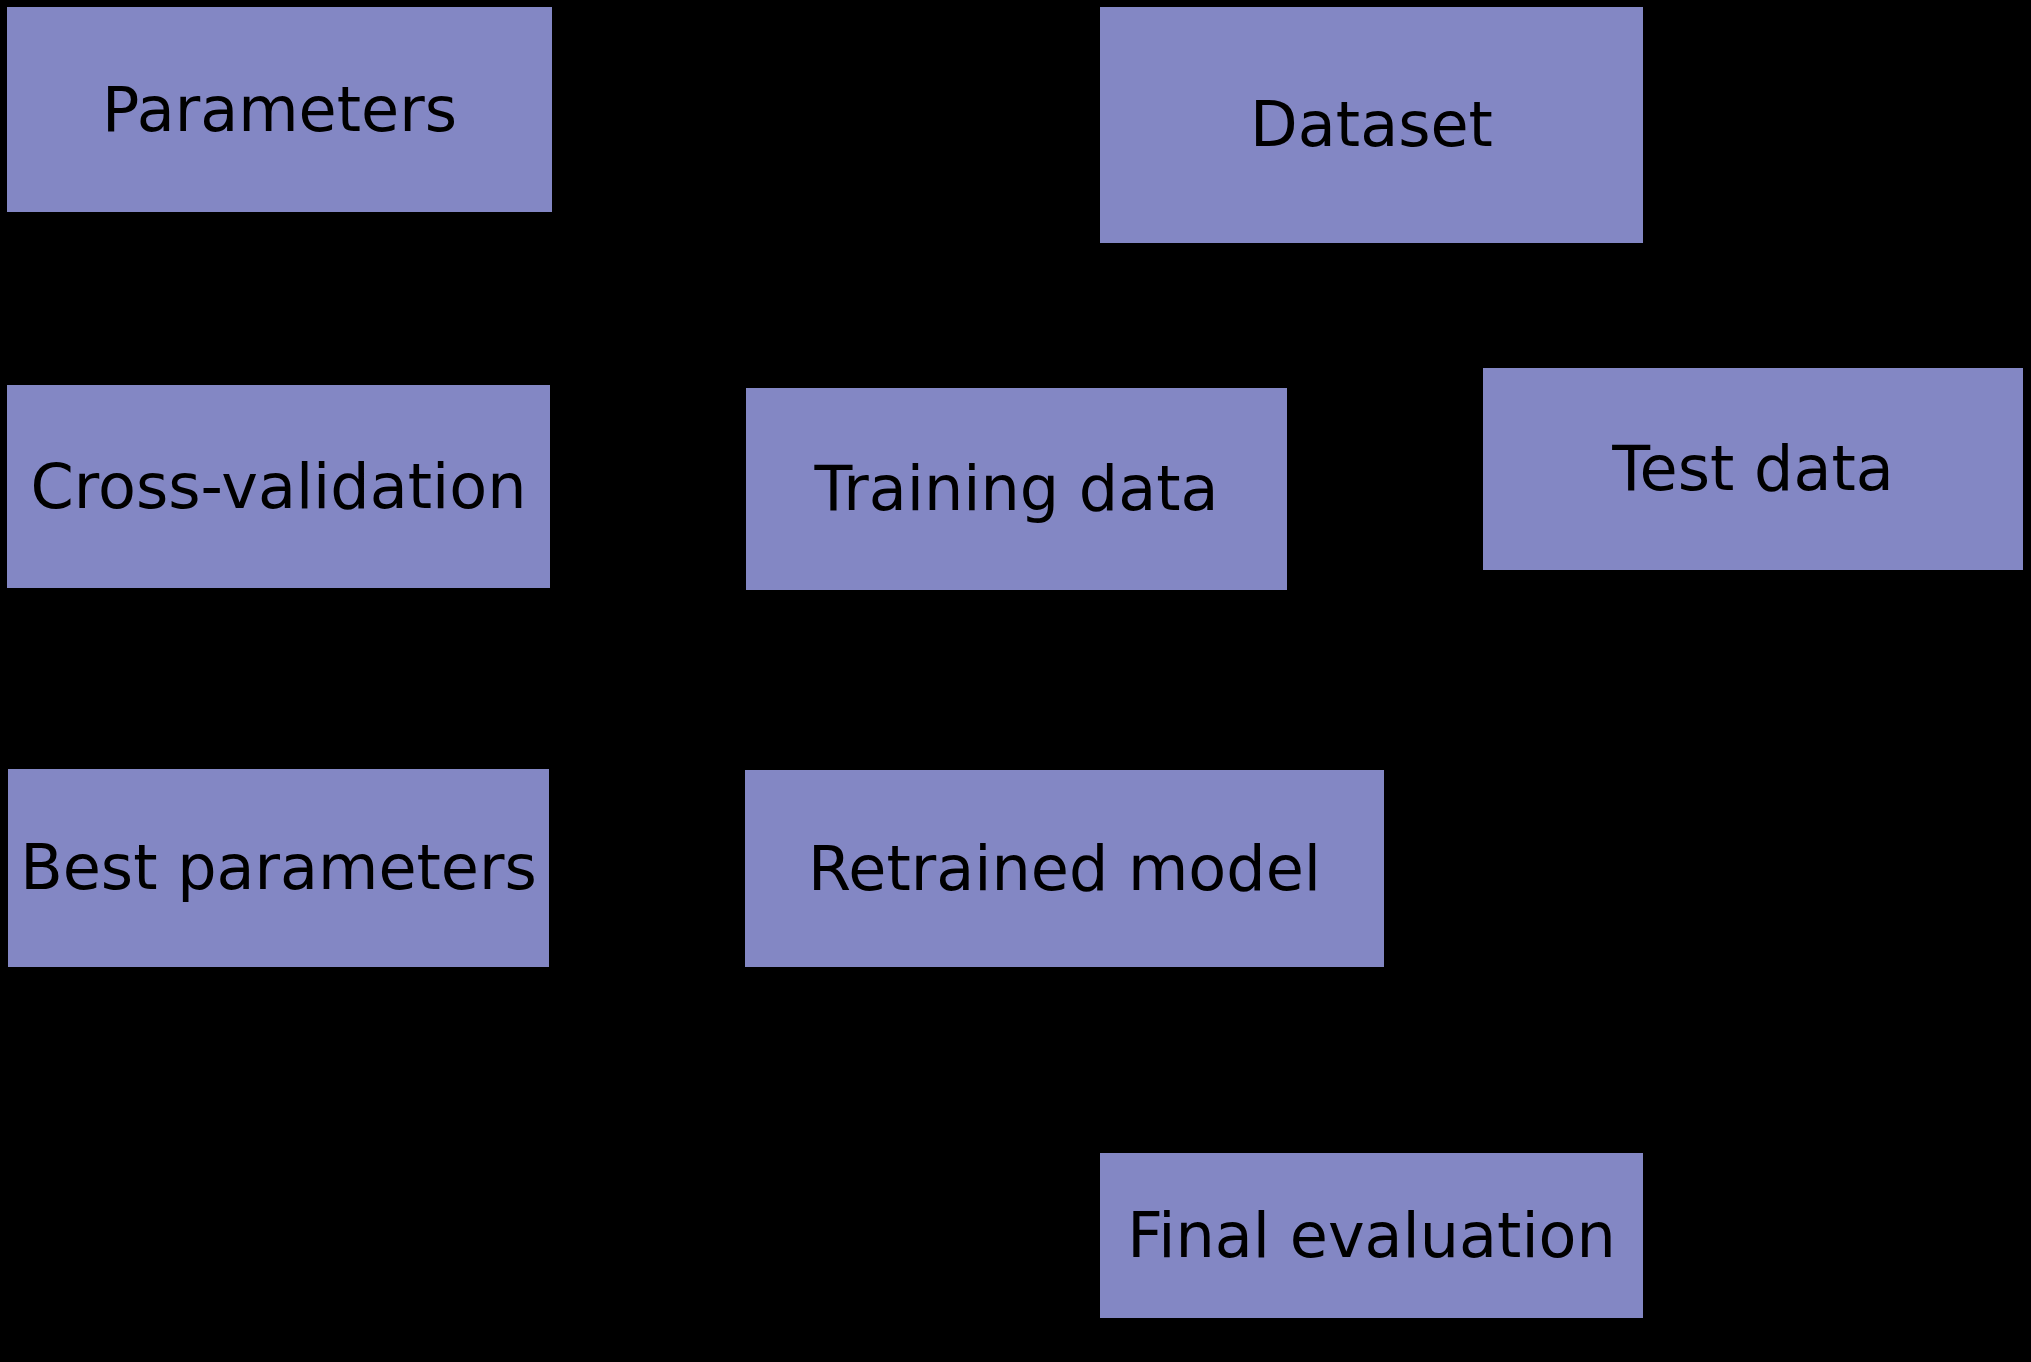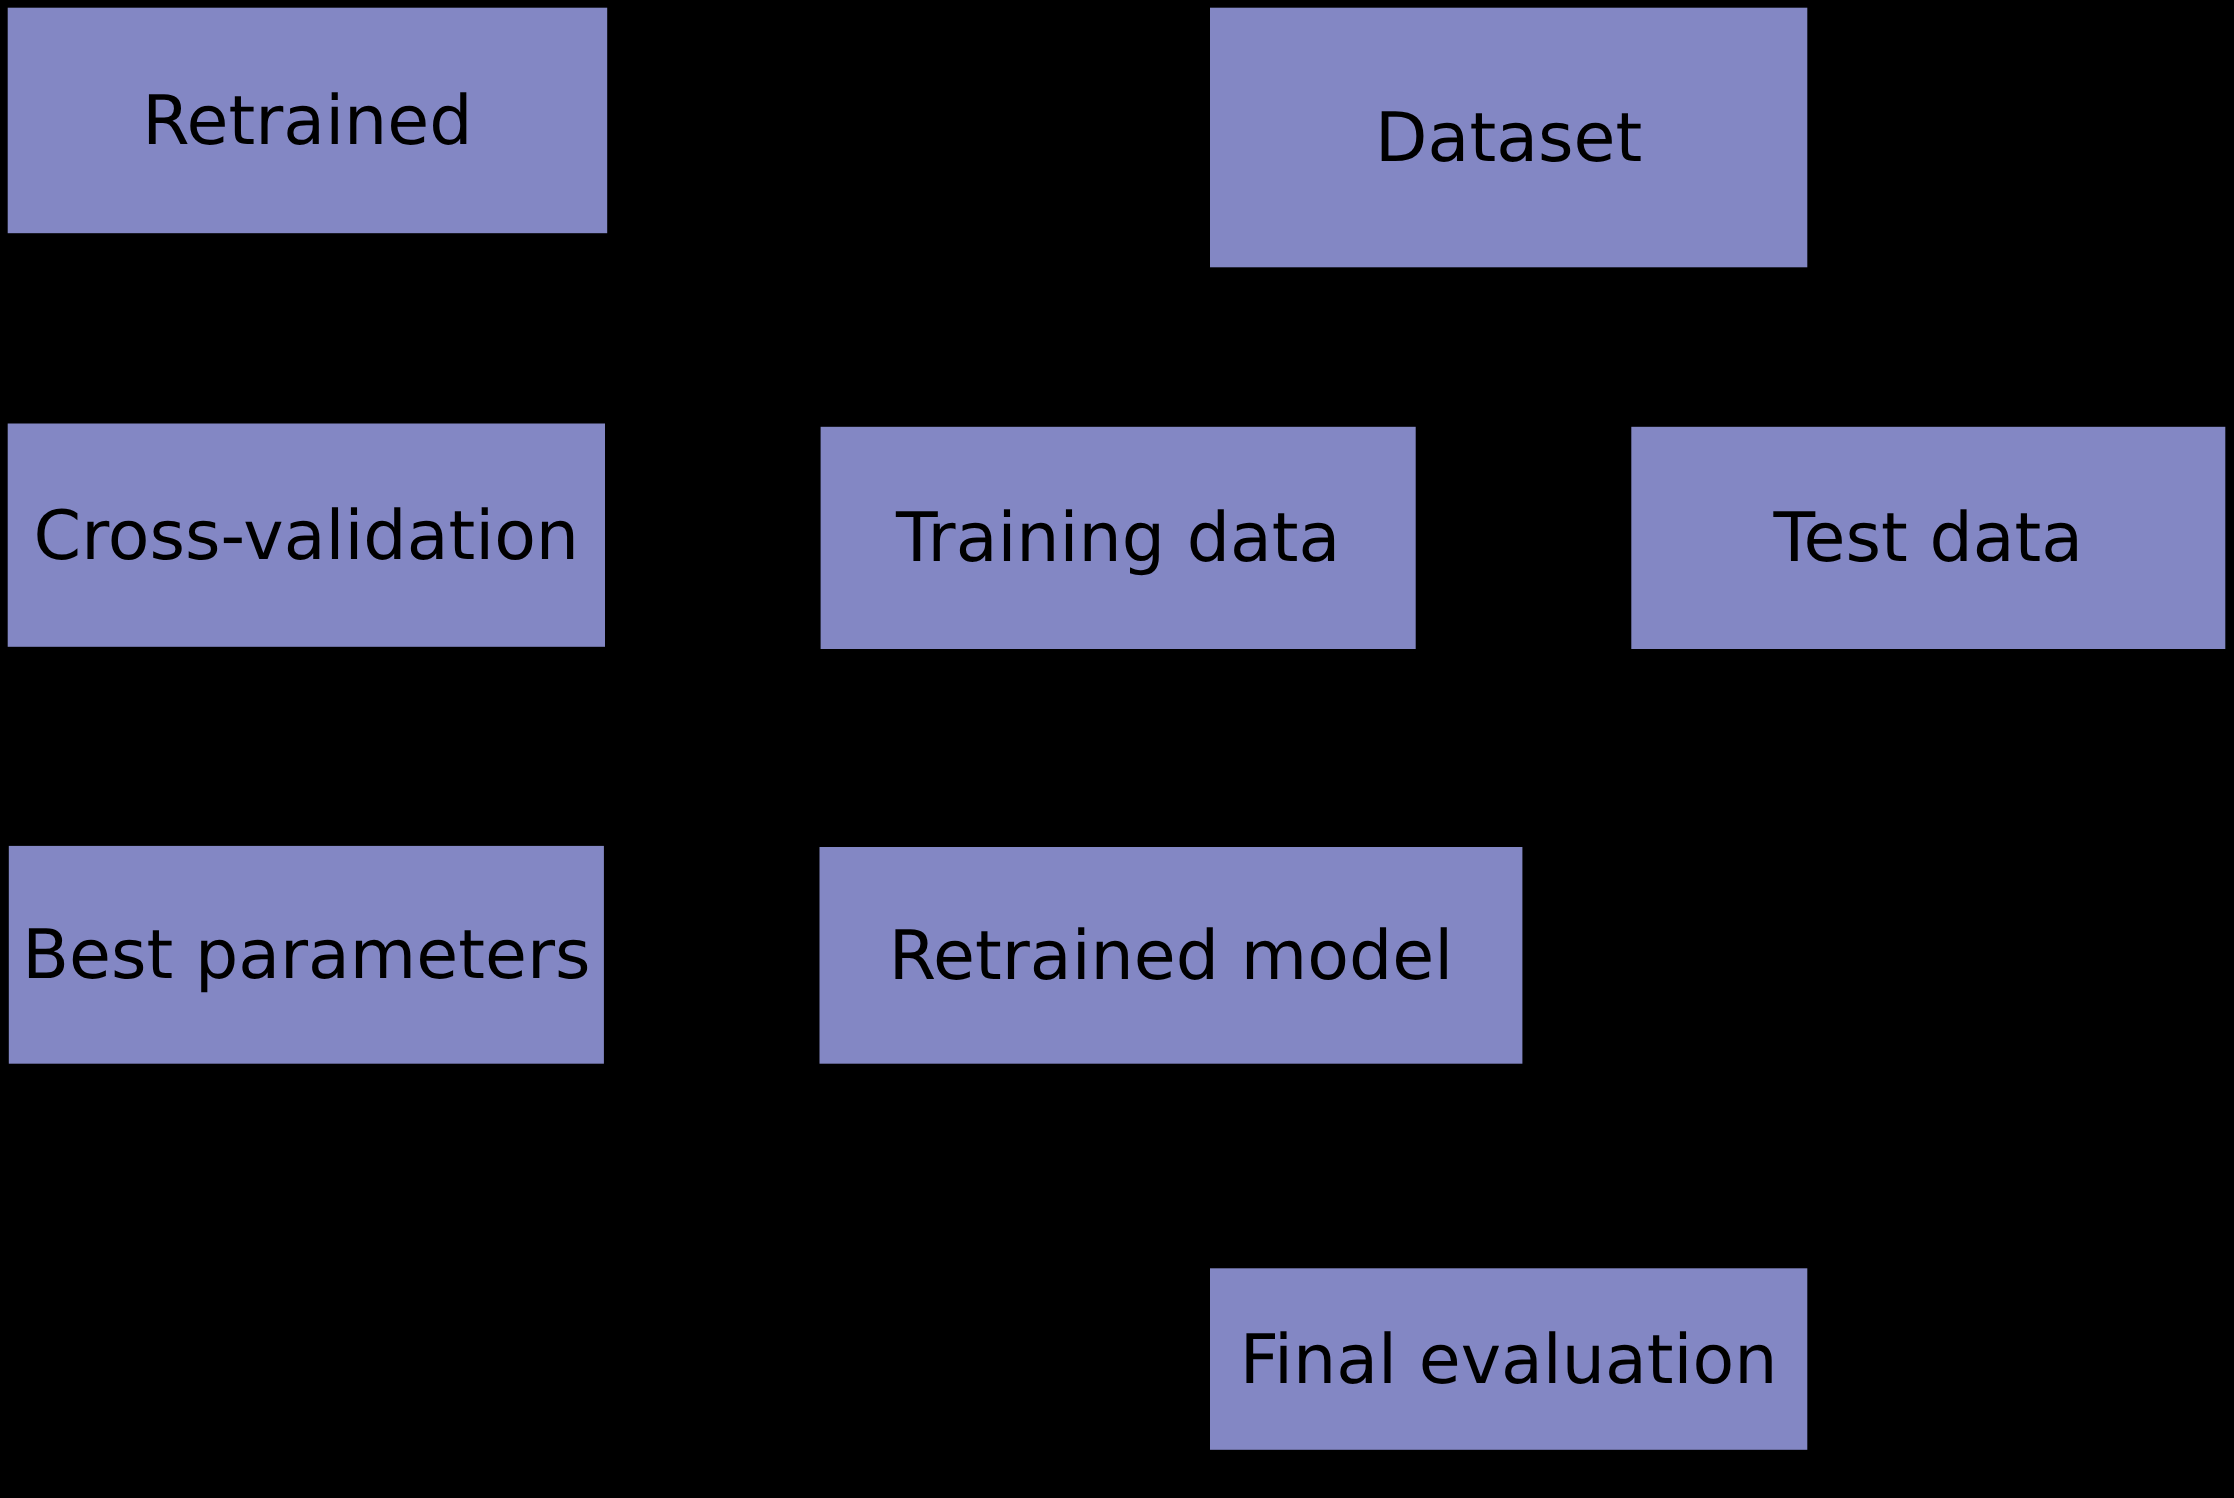--- a/index.html
+++ b/index.html
@@ -35,36 +35,36 @@
     overflow: hidden;
   }
 
   
   #node-parameters      { left: 7px;    top: 7px;    width: 545px; height: 205px; }
   #node-dataset         { left: 1100px; top: 7px;    width: 543px; height: 236px; }
 
   
   #node-cross-validation{ left: 7px;    top: 385px;  width: 543px; height: 203px; text-align: center; }
   #node-training-data   { left: 734px;  top: 388px;  width: 541px; height: 202px; margin-left: 12px; }
-  #node-test-data       { left: 1483px; top: 388px;  width: 540px; height: 202px; }
+  #node-test-data       { left: 1483px; top: 368px;  width: 540px; height: 202px; }
 
   
   #node-best-parameters { left: 8px;    top: 769px;  width: 541px; height: 198px; }
   #node-retrained-model { left: 745px;  top: 770px;  width: 639px; height: 197px; }
 
   
   #node-final-evaluation{ left: 1100px; top: 1153px; width: 543px; height: 165px; }
 </style>
 </head>
 <body>
 
 <div id="diagram">
 
   <div class="node" id="node-parameters">
-    <span>Retrained</span>
+    <span>Parameters</span>
   </div>
 
   <div class="node" id="node-dataset">
     <span>Dataset</span>
   </div>
 
   <div class="node" id="node-cross-validation">
     <span>Cross-validation</span>
   </div>
 

